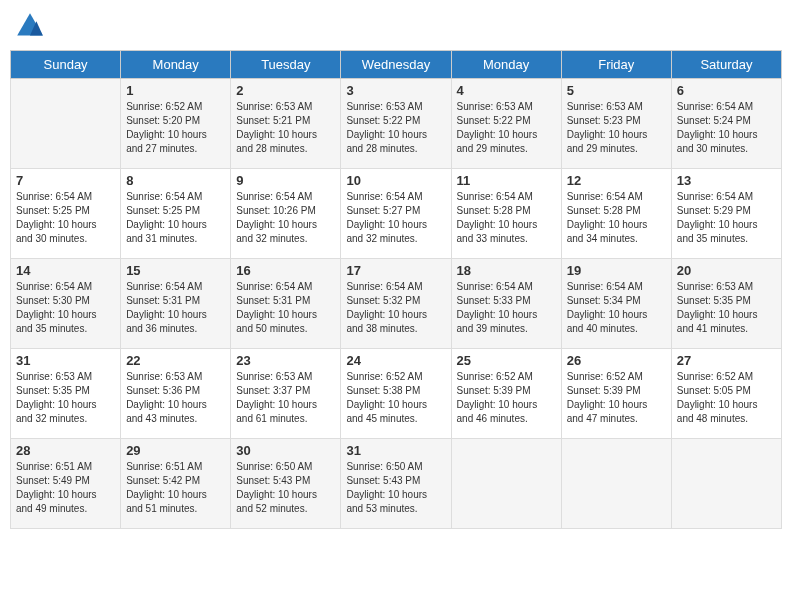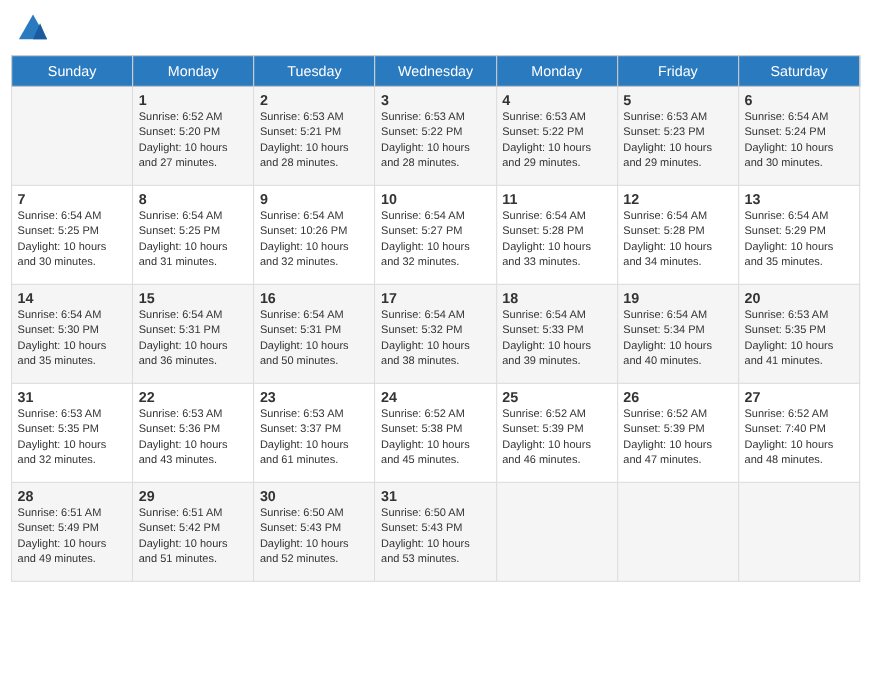--- a/index.html
+++ b/index.html
@@ -229,21 +229,21 @@
         <td>
           <span class="day-num">25</span>
           <div class="day-info"><span>Sunrise: 6:52 AM</span><br><span>Sunset: 5:39 PM</span><br><span>Daylight: 10 hours</span><br><span>and 46 minutes.</span></div>
         </td>
         <td>
           <span class="day-num">26</span>
           <div class="day-info"><span>Sunrise: 6:52 AM</span><br><span>Sunset: 5:39 PM</span><br><span>Daylight: 10 hours</span><br><span>and 47 minutes.</span></div>
         </td>
         <td>
           <span class="day-num">27</span>
-          <div class="day-info"><span>Sunrise: 6:52 AM</span><br><span>Sunset: 7:40 PM</span><br><span>Daylight: 10 hours</span><br><span>and 48 minutes.</span></div>
+          <div class="day-info"><span>Sunrise: 6:52 AM</span><br><span>Sunset: 5:05 PM</span><br><span>Daylight: 10 hours</span><br><span>and 48 minutes.</span></div>
         </td>
       </tr>
       <tr>
         <td>
           <span class="day-num">28</span>
           <div class="day-info"><span>Sunrise: 6:51 AM</span><br><span>Sunset: 5:49 PM</span><br><span>Daylight: 10 hours</span><br><span>and 49 minutes.</span></div>
         </td>
         <td>
           <span class="day-num">29</span>
           <div class="day-info"><span>Sunrise: 6:51 AM</span><br><span>Sunset: 5:42 PM</span><br><span>Daylight: 10 hours</span><br><span>and 51 minutes.</span></div>

